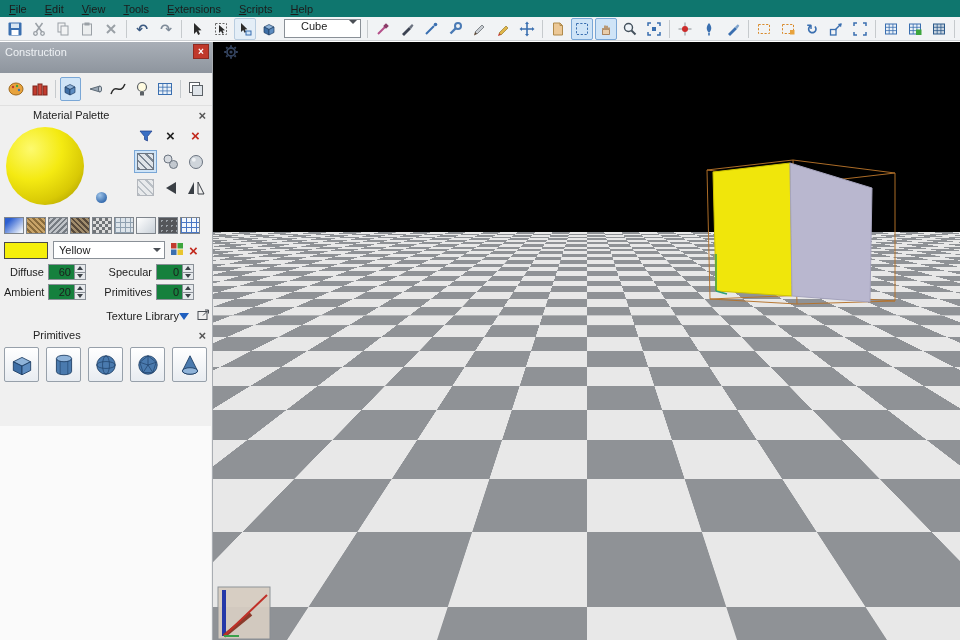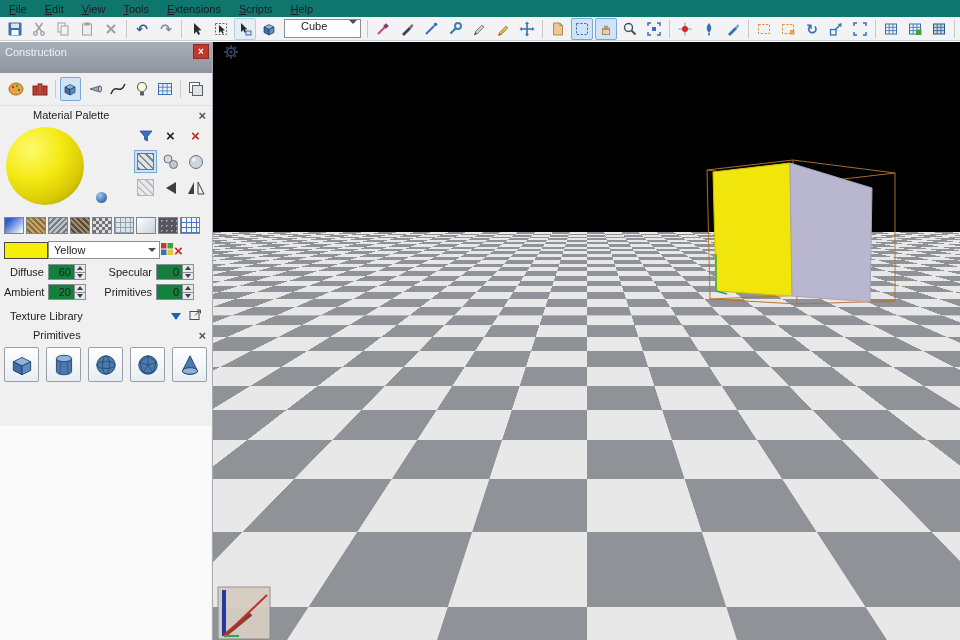--- a/index.html
+++ b/index.html
@@ -65,39 +65,39 @@
   .sw3{background:repeating-linear-gradient(-45deg,#bfc3c8 0 2px,#767c83 2px 4px);}
   .sw4{background:repeating-linear-gradient(45deg,#a08c6c 0 2px,#57493a 2px 4px);}
   .sw5{background:repeating-conic-gradient(#dcdcdc 0 25%,#6f7377 0 50%);background-size:6px 6px;}
   .sw6{background:#dde4ea;background-image:repeating-linear-gradient(0deg,#8fa0b0 0 1px,transparent 1px 5px),
        repeating-linear-gradient(90deg,#8fa0b0 0 1px,transparent 1px 5px);}
   .sw7{background:linear-gradient(135deg,#ffffff,#c9d1d9);}
   .sw8{background:#54565a;background-image:radial-gradient(#9aa0a6 1px,transparent 1px);background-size:5px 5px;}
   .sw9{background:#f3f7fb;background-image:repeating-linear-gradient(0deg,#4a77c4 0 1px,transparent 1px 5px),
        repeating-linear-gradient(90deg,#4a77c4 0 1px,transparent 1px 5px);}
 
-  #material-row{display:flex;align-items:center;padding:4px 4px 3px 4px;}
+  #material-row{display:flex;align-items:center;gap:5px;padding:4px 4px 3px 4px;}
   #cur-color{width:44px;height:17px;background:#f5ef0a;border:1px solid #4a4a4a;box-sizing:border-box;}
   #mat-select{flex:0 0 auto;width:112px;height:18px;background:#fff;border:1px solid #8a9097;display:flex;
      align-items:center;justify-content:space-between;padding:0 3px 0 5px;box-sizing:border-box;}
 
   .srow{display:flex;align-items:center;padding:2px 4px;gap:4px;}
   .slabel{width:40px;text-align:right;}
   .slabel.l2{width:62px;}
   .spin{display:flex;align-items:stretch;height:16px;}
   .sval{width:22px;background:#15803d;border:1px solid #8a9097;border-right:none;display:flex;align-items:center;
         justify-content:flex-end;padding-right:3px;}
   .sarrows{display:flex;flex-direction:column;width:12px;}
   .sa{flex:1;background:#e6e9ec;border:1px solid #8a9097;display:flex;align-items:center;justify-content:center;}
   .sa + .sa{border-top:none;}
   .sa b{display:block;width:0;height:0;border-left:3px solid transparent;border-right:3px solid transparent;}
   .sa.up b{border-bottom:4px solid #3c4248;}
   .sa.dn b{border-top:4px solid #3c4248;}
 
-  #texlib-head{height:20px;display:flex;align-items:center;padding:0 10px;margin-top:4px;}
+  #texlib-head{height:20px;display:flex;align-items:center;padding:0 2px;margin-top:4px;text-align:right;}
   #texlib-head .t{flex:1;}
   .tri-down-blue{width:0;height:0;border-left:5px solid transparent;border-right:5px solid transparent;
        border-top:7px solid #1f5fbf;margin-right:8px;}
 
   #prim-row{display:flex;gap:7px;padding:3px 4px;}
   .prim{width:35px;height:35px;background:linear-gradient(#ffffff,#e8ecf1);border:1px solid #97a0aa;
         border-radius:2px;display:flex;align-items:center;justify-content:center;box-sizing:border-box;}
   #panel-rest{position:absolute;left:0;right:1px;top:384px;bottom:0;background:#fafafa;}
 
   

